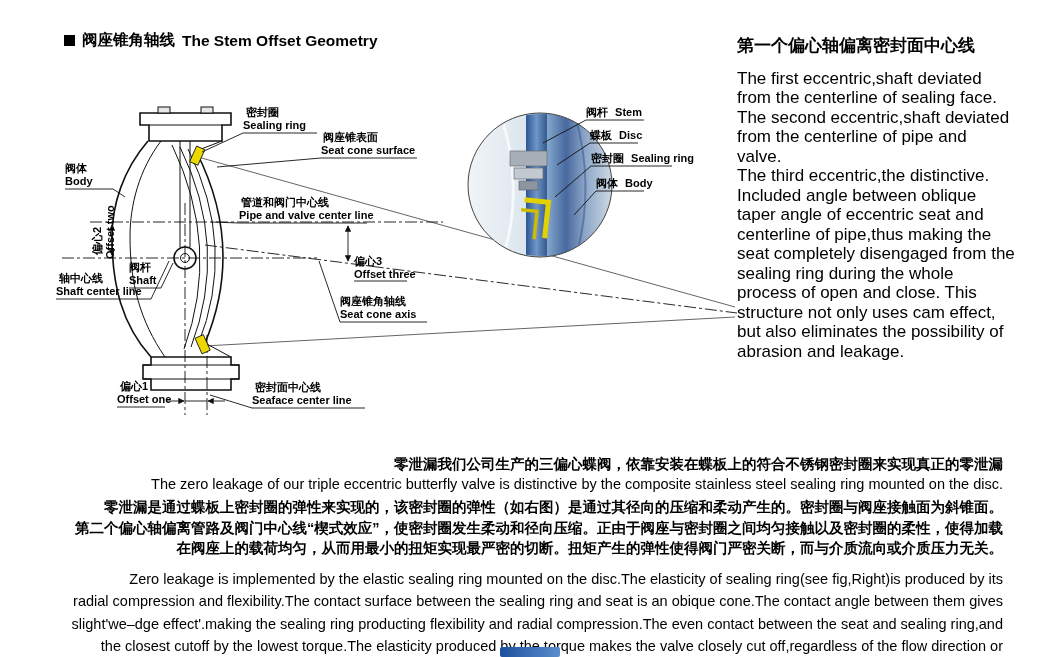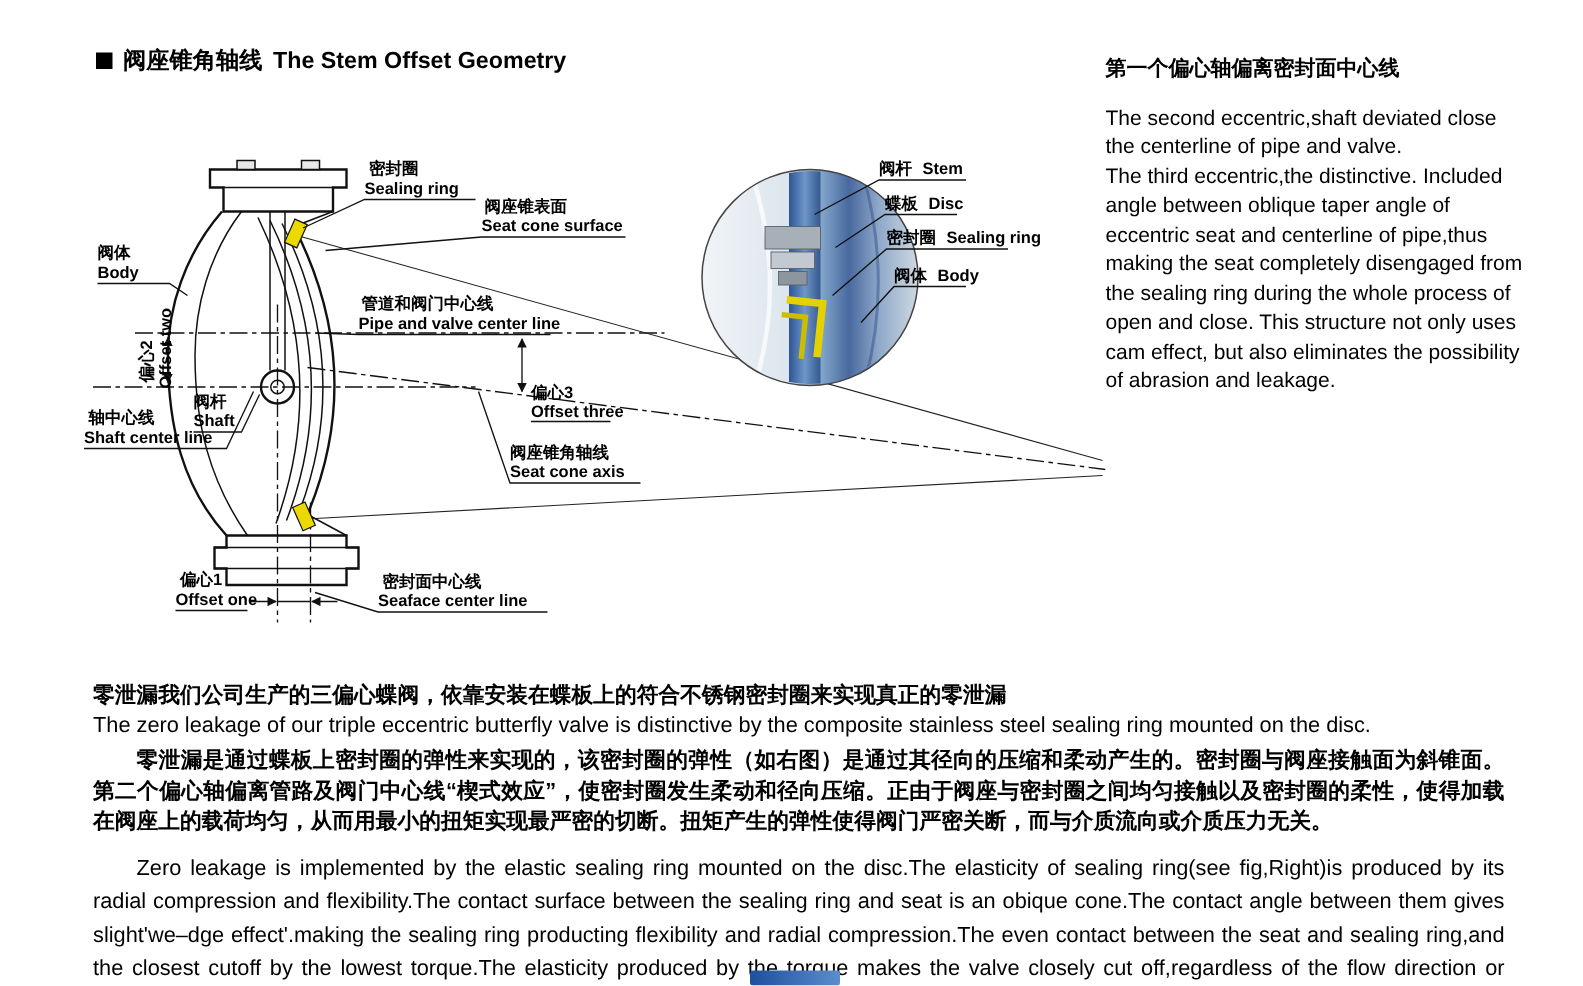--- a/index.html
+++ b/index.html
@@ -5,26 +5,26 @@
   html,body{margin:0;padding:0;}
   body{
     width:1055px;height:657px;position:relative;background:#ffffff;
     font-family:"Liberation Sans",sans-serif;color:#000;overflow:hidden;
   }
   .title-row{position:absolute;left:64px;top:30px;display:flex;align-items:center;gap:7px;
     font-size:15.5px;font-weight:bold;white-space:nowrap;}
   .bullet{width:11px;height:11px;background:#000;flex:0 0 auto;}
 
   .right-col{position:absolute;left:737px;top:36px;width:278px;}
-  .right-col p{margin:0;font-size:14px;line-height:19.5px;}
+  .right-col p{margin:0;font-size:17px;line-height:19.5px;}
   .right-col .zh p{font-weight:bold;}
   .right-col .en{margin-top:13px;}
 
   .bottom{position:absolute;left:62px;top:455px;width:941px;font-size:14.5px;}
-  .bottom p{margin:0;}
+  .bottom p{margin:0;text-align:right;}
   .zh-intro{font-weight:bold;line-height:19.5px;}
   .en-intro{line-height:19.5px;}
   .zh-para{font-weight:bold;line-height:20.5px;text-indent:2em;text-align:justify;margin-top:3px !important;}
   .en-para{line-height:22.5px;text-indent:2em;text-align:justify;margin-top:9px !important;font-size:14.5px;}
 
   .footer-mark{position:absolute;left:500px;top:647px;width:60px;height:10px;
     background:linear-gradient(90deg,#1d4f9e,#5a8ecb);border-radius:2px;}
 
   svg .ln{stroke:#111;stroke-width:1;fill:none;}
   svg .ln2{stroke:#111;stroke-width:1.6;fill:none;}
@@ -211,21 +211,22 @@
       <polyline class="lead" points="589,106 541,106 519,130"></polyline>
     </g>
   </g>
 </svg>
 
 <div class="right-col">
   <div class="zh">
     <p>第一个偏心轴偏离密封面中心线</p>
   </div>
   <div class="en">
-    <p>The second eccentric,shaft deviated close the centerline of pipe and valve.</p>
+    <p>The first eccentric,shaft deviated from the centerline of sealing face.</p>
+    <p>The second eccentric,shaft deviated from the centerline of pipe and valve.</p>
     <p>The third eccentric,the distinctive. Included angle between oblique taper angle of eccentric seat and centerline of pipe,thus making the seat completely disengaged from the sealing ring during the whole process of open and close. This structure not only uses cam effect, but also eliminates the possibility of abrasion and leakage.</p>
   </div>
 </div>
 
 <div class="bottom">
   <p class="zh-intro">零泄漏我们公司生产的三偏心蝶阀，依靠安装在蝶板上的符合不锈钢密封圈来实现真正的零泄漏</p>
   <p class="en-intro">The zero leakage of our triple eccentric butterfly valve is distinctive by the composite stainless steel sealing ring mounted on the disc.</p>
   <p class="zh-para">零泄漏是通过蝶板上密封圈的弹性来实现的，该密封圈的弹性（如右图）是通过其径向的压缩和柔动产生的。密封圈与阀座接触面为斜锥面。第二个偏心轴偏离管路及阀门中心线“楔式效应”，使密封圈发生柔动和径向压缩。正由于阀座与密封圈之间均匀接触以及密封圈的柔性，使得加载在阀座上的载荷均匀，从而用最小的扭矩实现最严密的切断。扭矩产生的弹性使得阀门严密关断，而与介质流向或介质压力无关。</p>
   <p class="en-para">Zero leakage is implemented by the elastic sealing ring mounted on the disc.The elasticity of sealing ring(see fig,Right)is produced by its radial compression and flexibility.The contact surface between the sealing ring and seat is an obique cone.The contact angle between them gives slight'we–dge effect'.making the sealing ring producting flexibility and radial compression.The even contact between the seat and sealing ring,and the closest cutoff by the lowest torque.The elasticity produced by the torque makes the valve closely cut off,regardless of the flow direction or pressure of medium.</p>
 </div>

